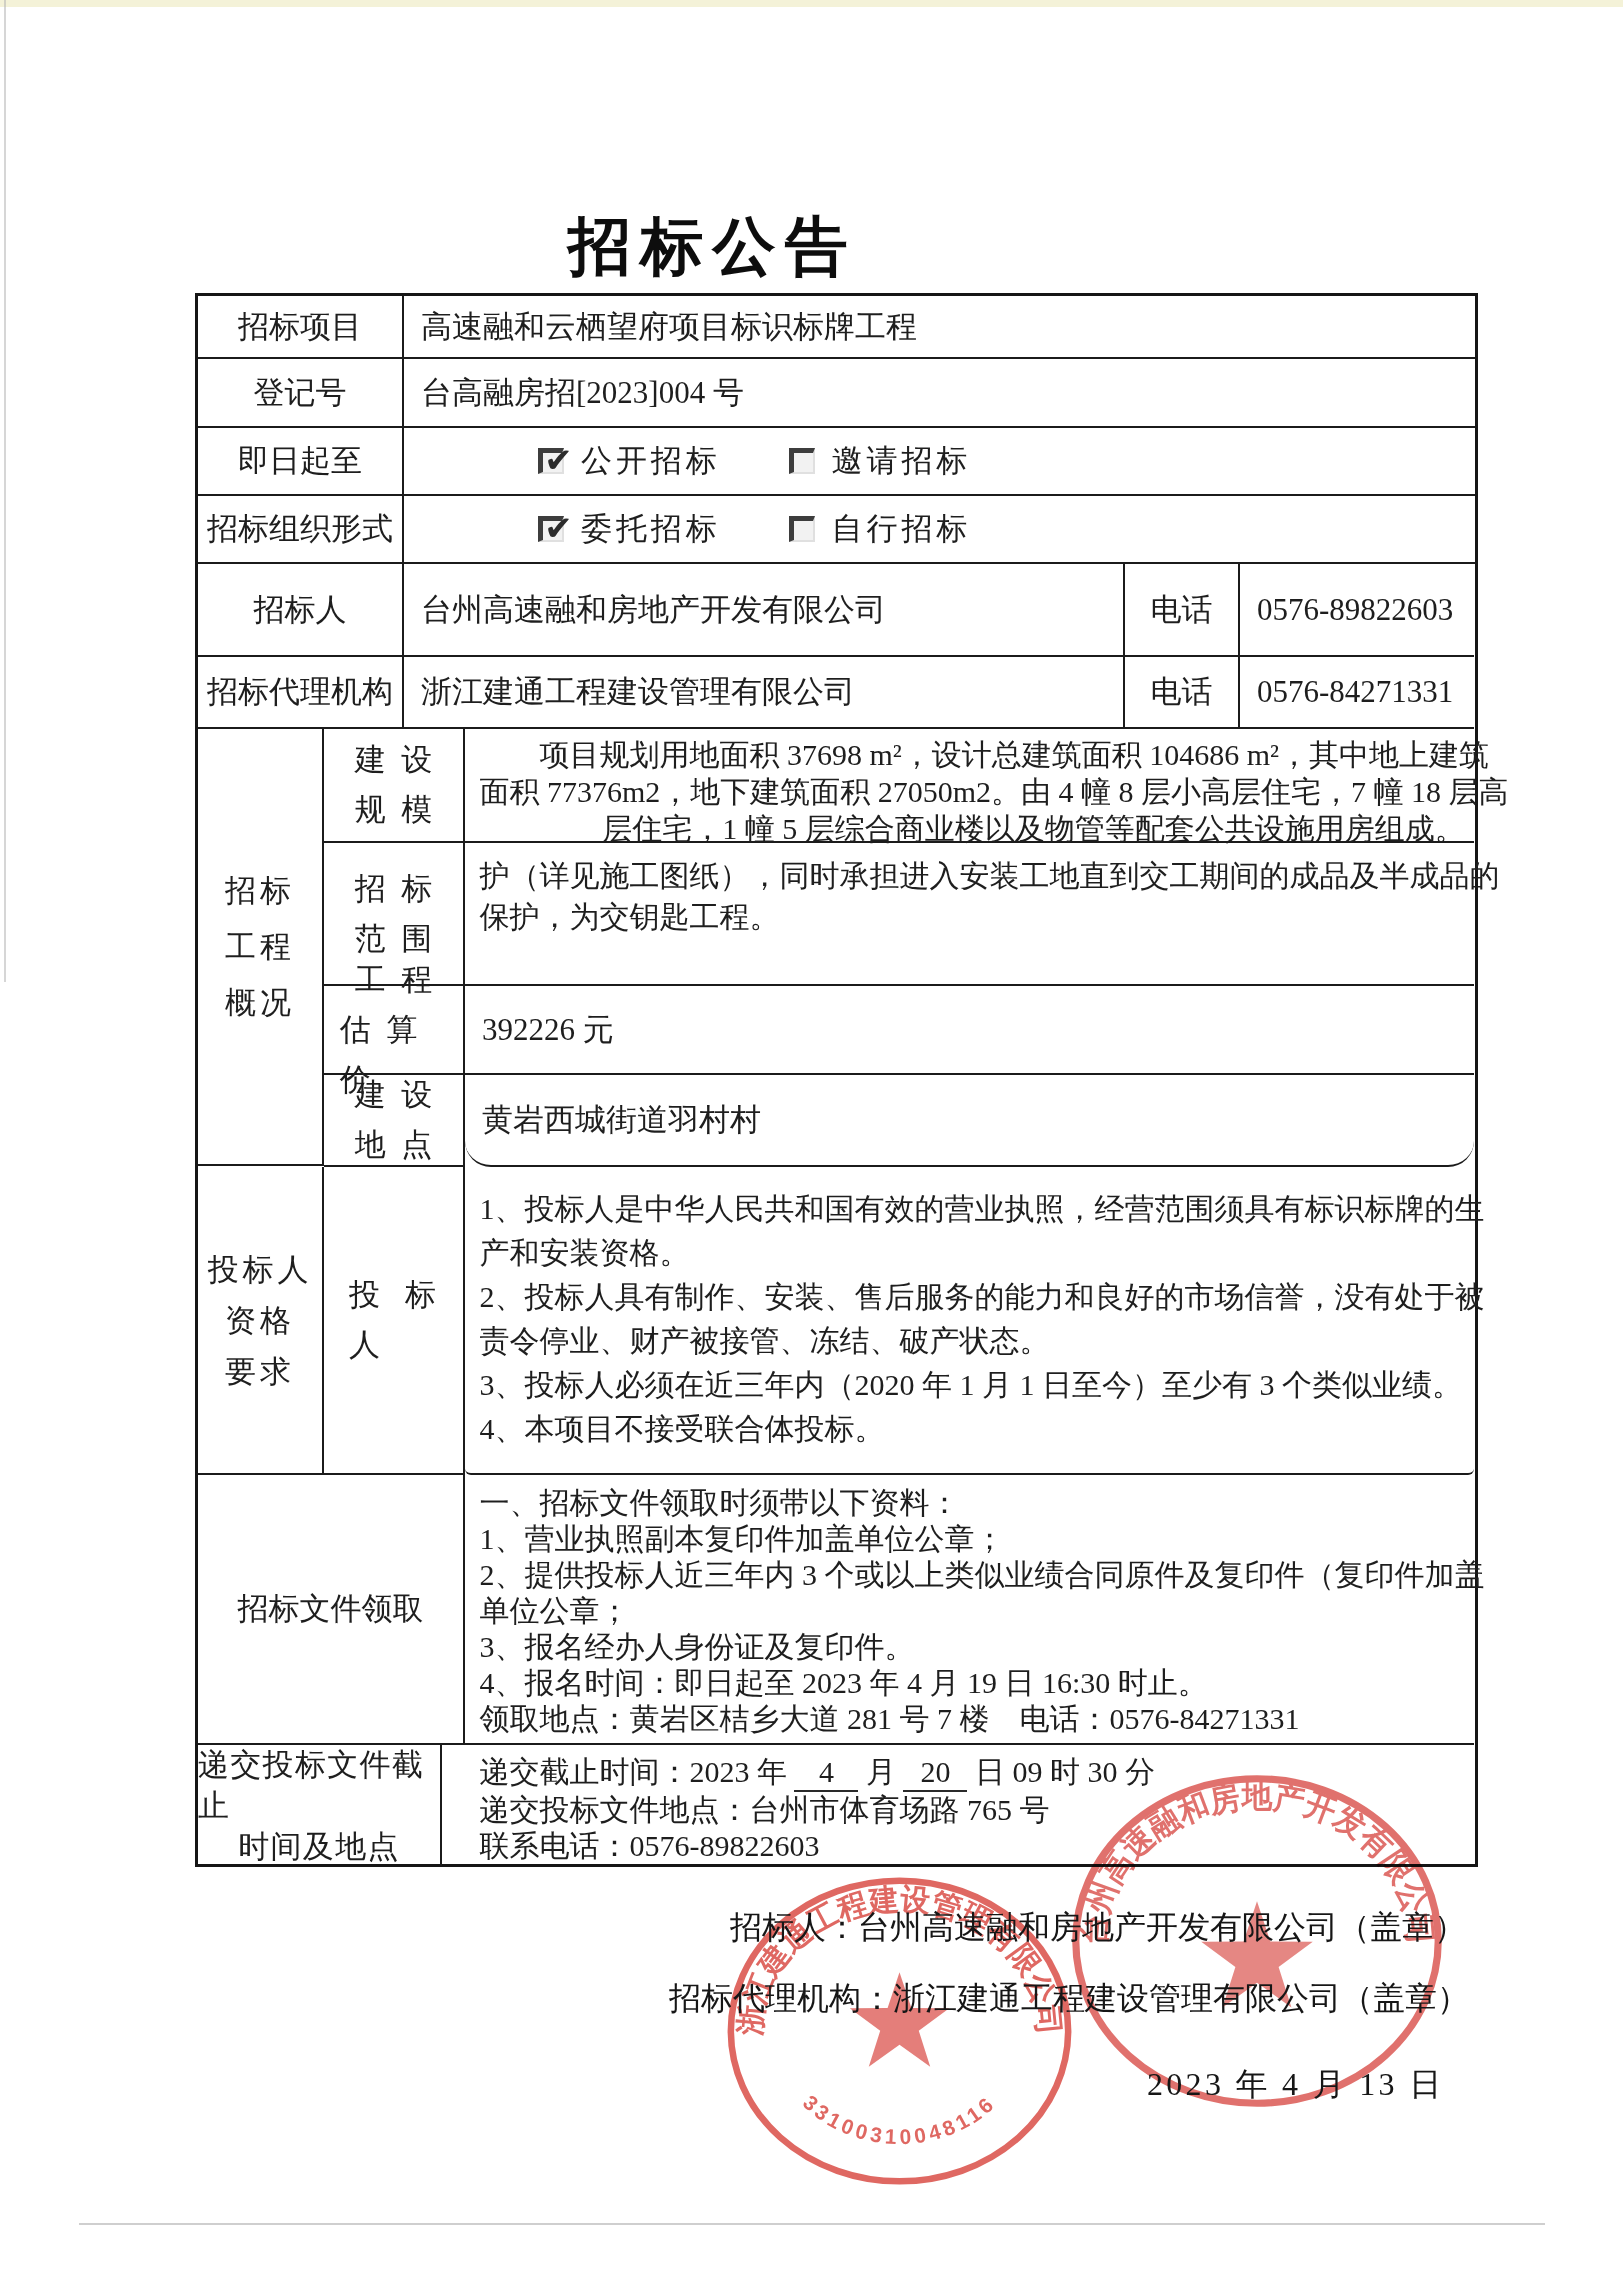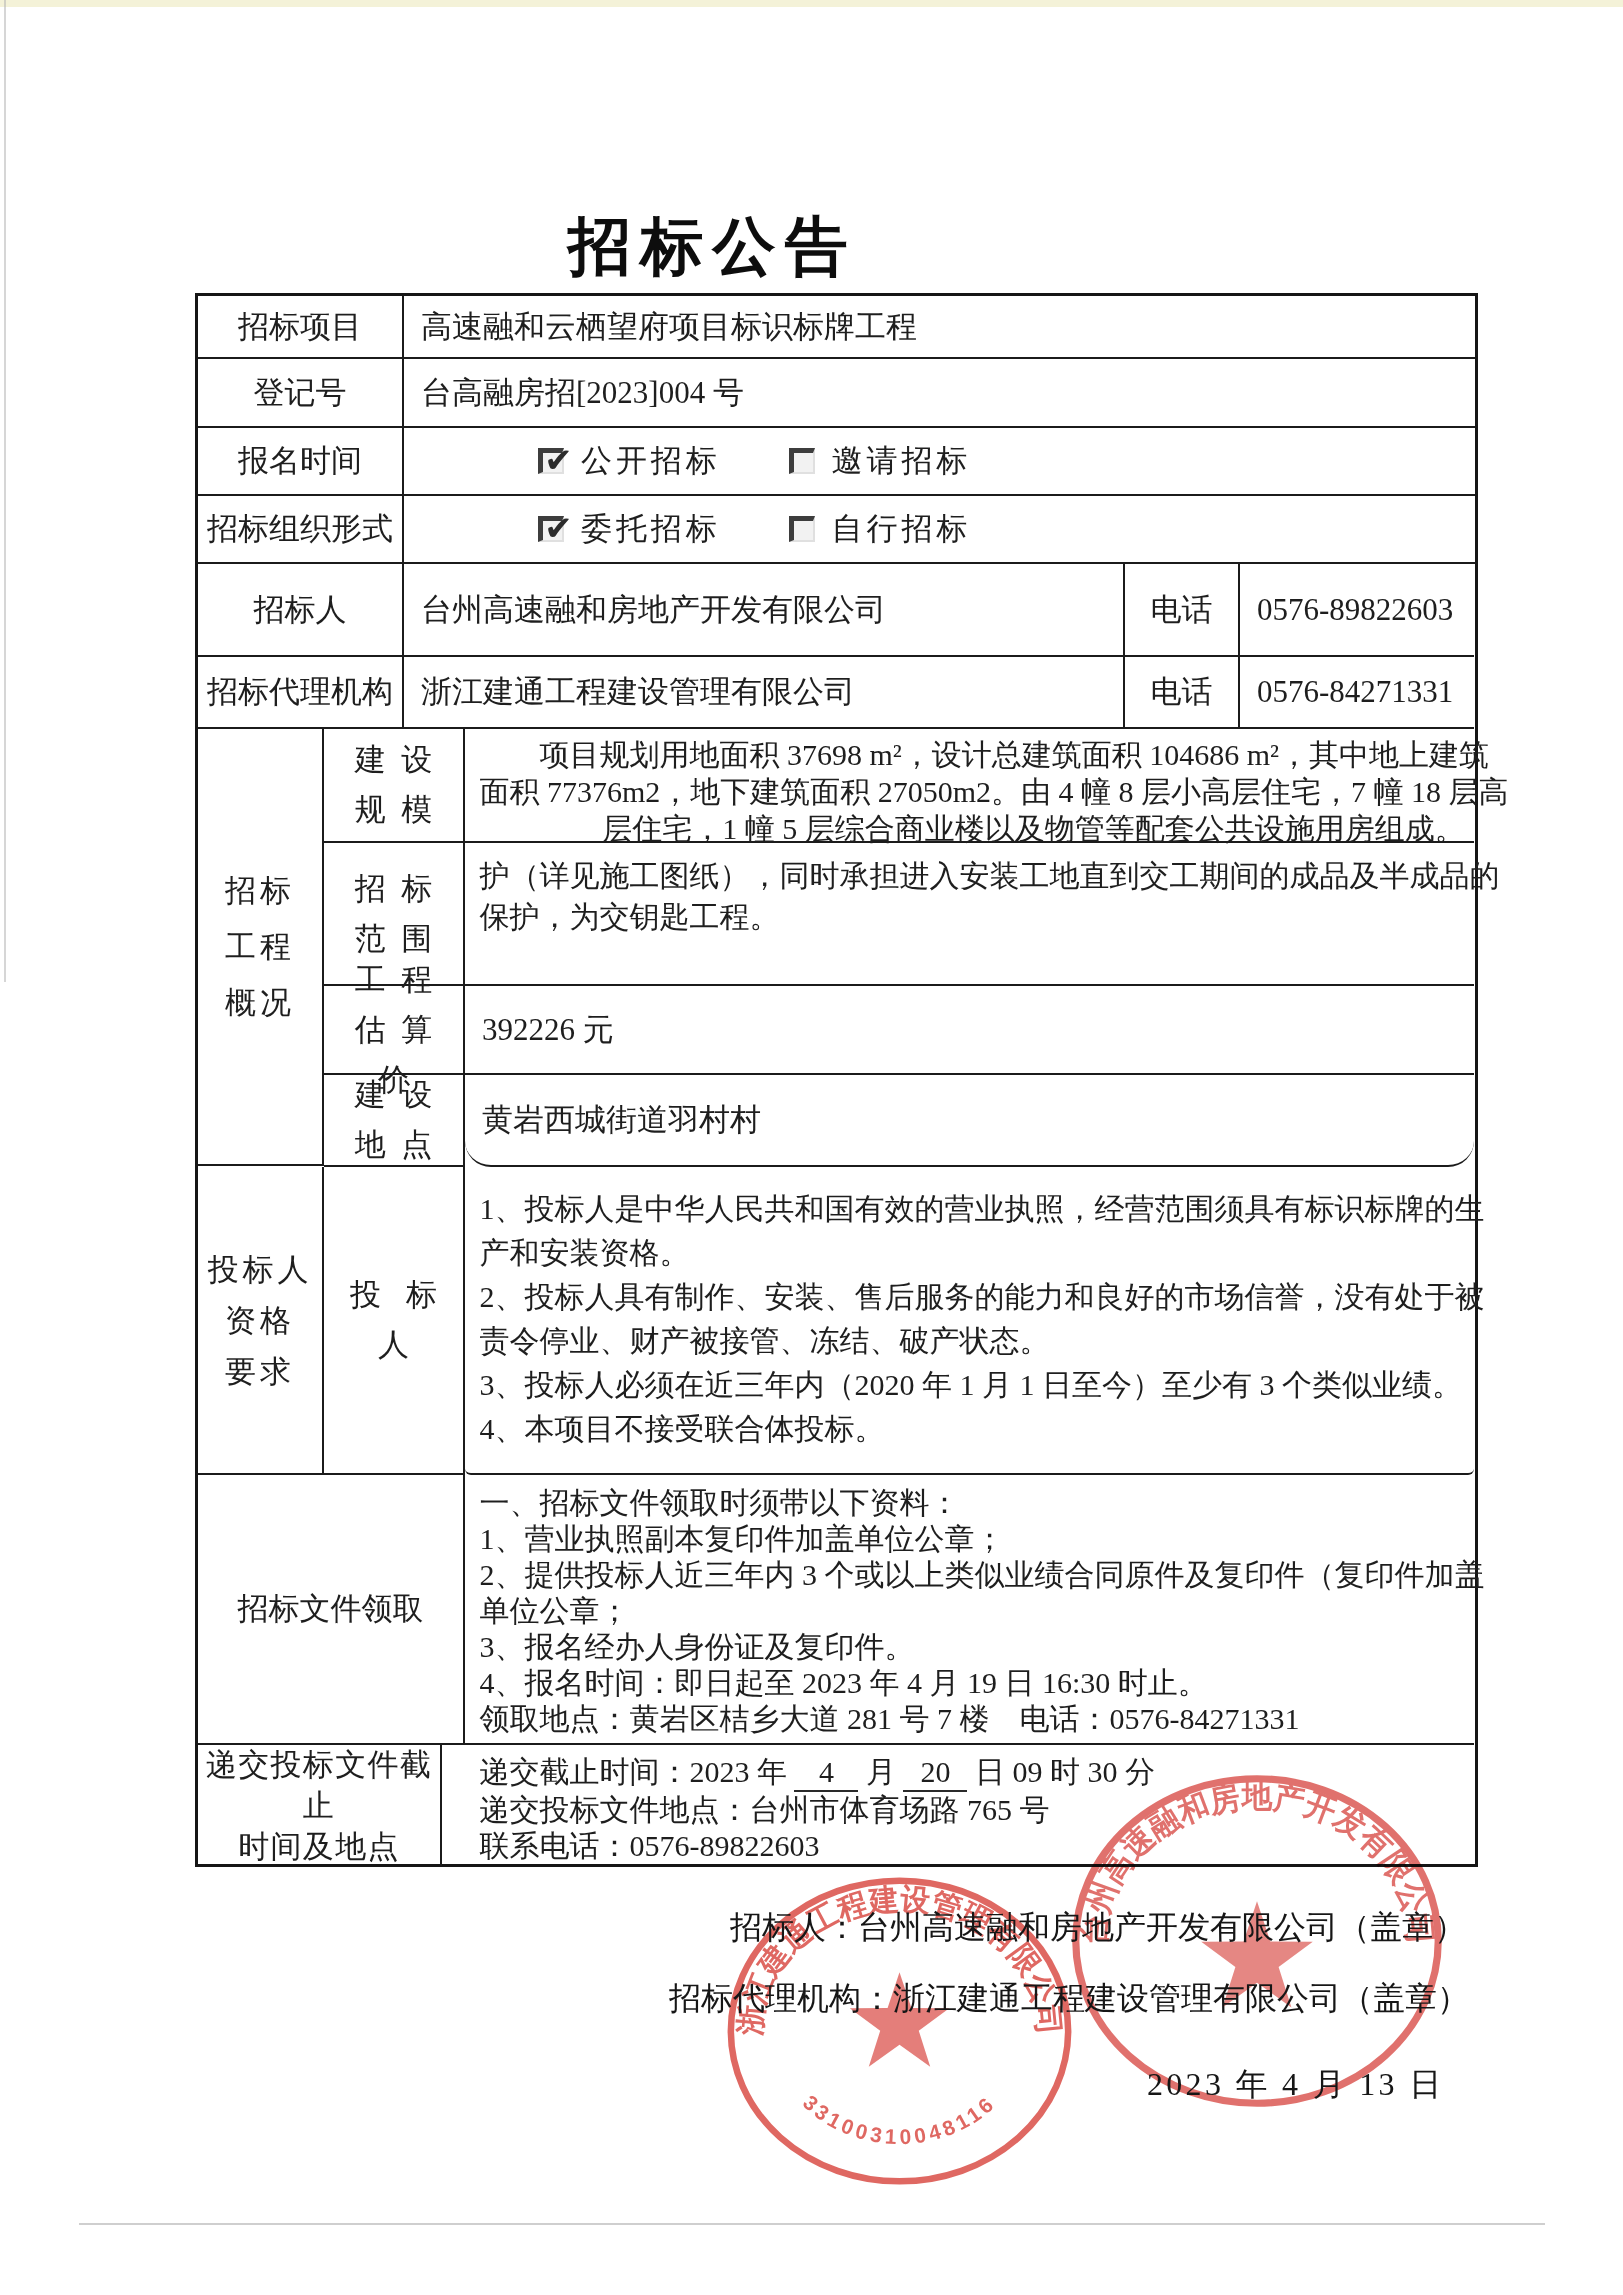--- a/index.html
+++ b/index.html
@@ -17,21 +17,21 @@
   .tbl{position:absolute;left:195px;top:293px;width:1283px;height:1574px;
        border:3.3px solid #161616;box-sizing:border-box;}
   .c{position:absolute;box-sizing:border-box;border-right:2.6px solid #1b1b1b;border-bottom:2.6px solid #1b1b1b;
      display:flex;align-items:center;font-size:31px;}
   .lastcol{border-right:none;}
   .lastrow{border-bottom:none;}
   .lab{justify-content:center;text-align:center;}
   .vlab{flex-direction:column;justify-content:center;line-height:56px;letter-spacing:3.9px;}
   .vlab2{flex-direction:column;justify-content:center;line-height:51px;letter-spacing:3.9px;}
   .sublab{flex-direction:column;justify-content:center;line-height:50px;}
-  .sublab div, .ls{letter-spacing:15.7px;padding-left:15.7px;margin-right:0;text-align:center;}
+  .sublab div, .ls{letter-spacing:15.7px;padding-left:15.7px;margin-right:0;text-align:left;}
   .wide-ls div{letter-spacing:25px;padding-left:25px;}
   .val{padding-left:17px;}
   .lines{display:block;font-size:30px;}
   .lines div{white-space:nowrap;}
   .scale-cell{padding:6.5px 9.2px 0 14.4px;line-height:37px;}
   .scope-cell{padding:11.8px 9.2px 0 14.4px;line-height:41px;}
   .qual-cell{padding:19.6px 9.2px 0 14.4px;line-height:44px;border-radius:6px;}
   .pickup-cell{padding:10.5px 9.2px 0 14.4px;line-height:36px;}
   .sub-cell{padding:9.2px 9.2px 0 14.4px;line-height:36px;}
   
@@ -64,21 +64,21 @@
   <div class="title">招标公告</div>
 
   <div class="tbl">
 
     <div class="c lab" style="left:0;top:0;width:206px;height:63px;">招标项目</div>
     <div class="c val lastcol" style="left:206px;top:0;width:1071px;height:63px;">高速融和云栖望府项目标识标牌工程</div>
 
     <div class="c lab" style="left:0;top:63px;width:206px;height:69px;">登记号</div>
     <div class="c val lastcol" style="left:206px;top:63px;width:1071px;height:69px;">台高融房招[2023]004 号</div>
 
-    <div class="c lab" style="left:0;top:132px;width:206px;height:68px;">报名时间</div>
+    <div class="c lab" style="left:0;top:132px;width:206px;height:68px;">即日起至</div>
     <div class="c optrow lastcol" style="left:206px;top:132px;width:1071px;height:68px;">
       <span class="checkbox">
           <span class="check-icon">✔</span>
         </span>
       <span class="optlabel">公开招标</span>
       <span class="checkbox gap2"></span>
       <span class="optlabel">邀请招标</span>
     </div>
 
     <div class="c lab" style="left:0;top:200px;width:206px;height:68px;">招标组织形式</div>

